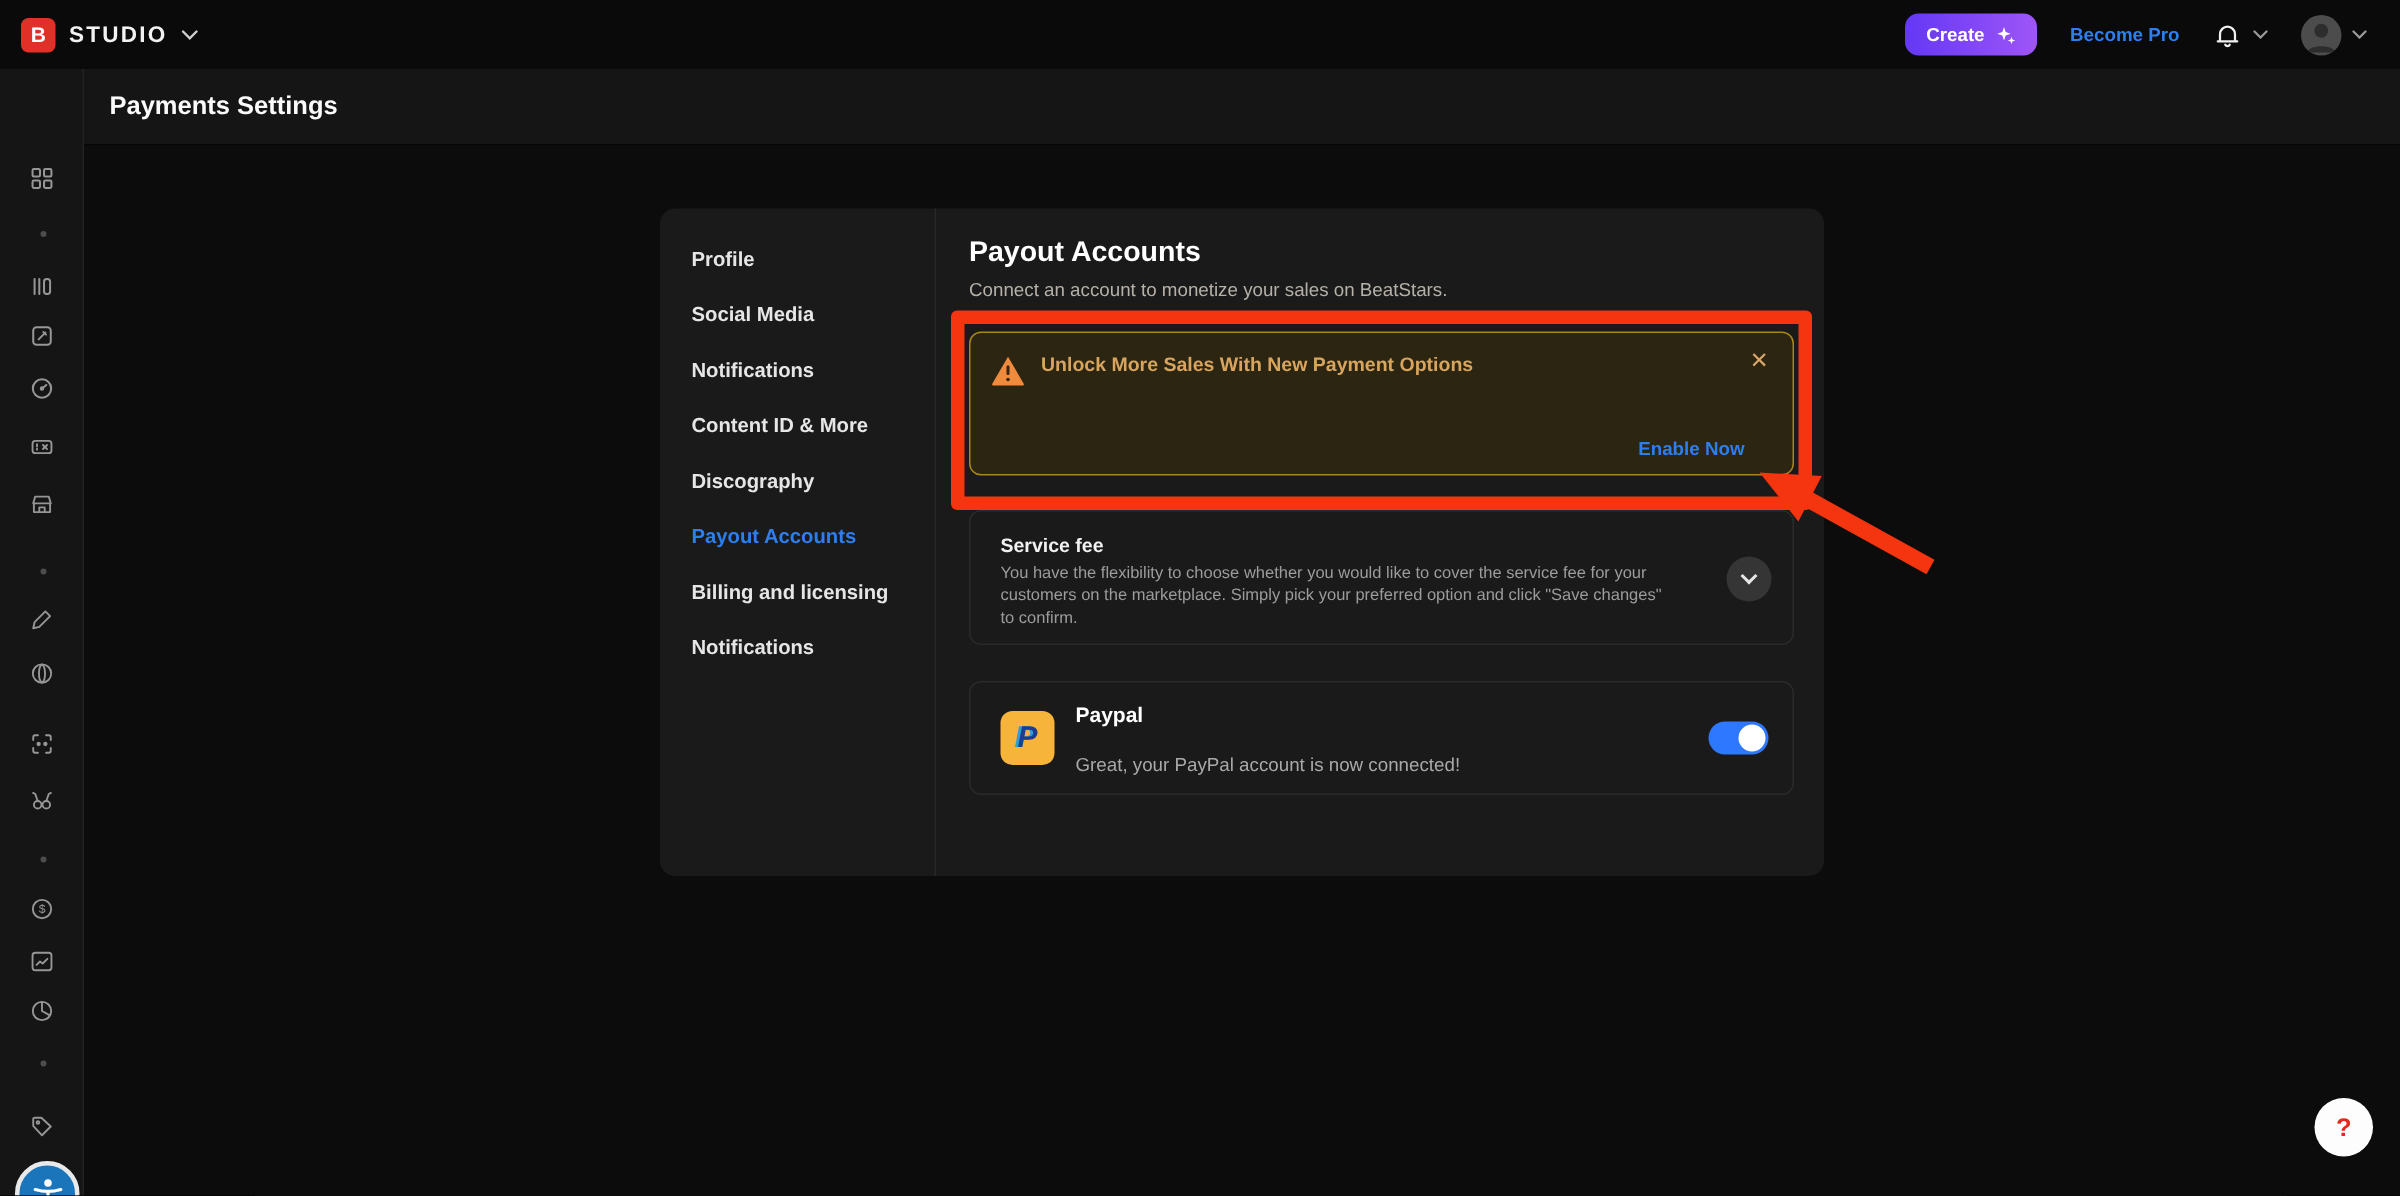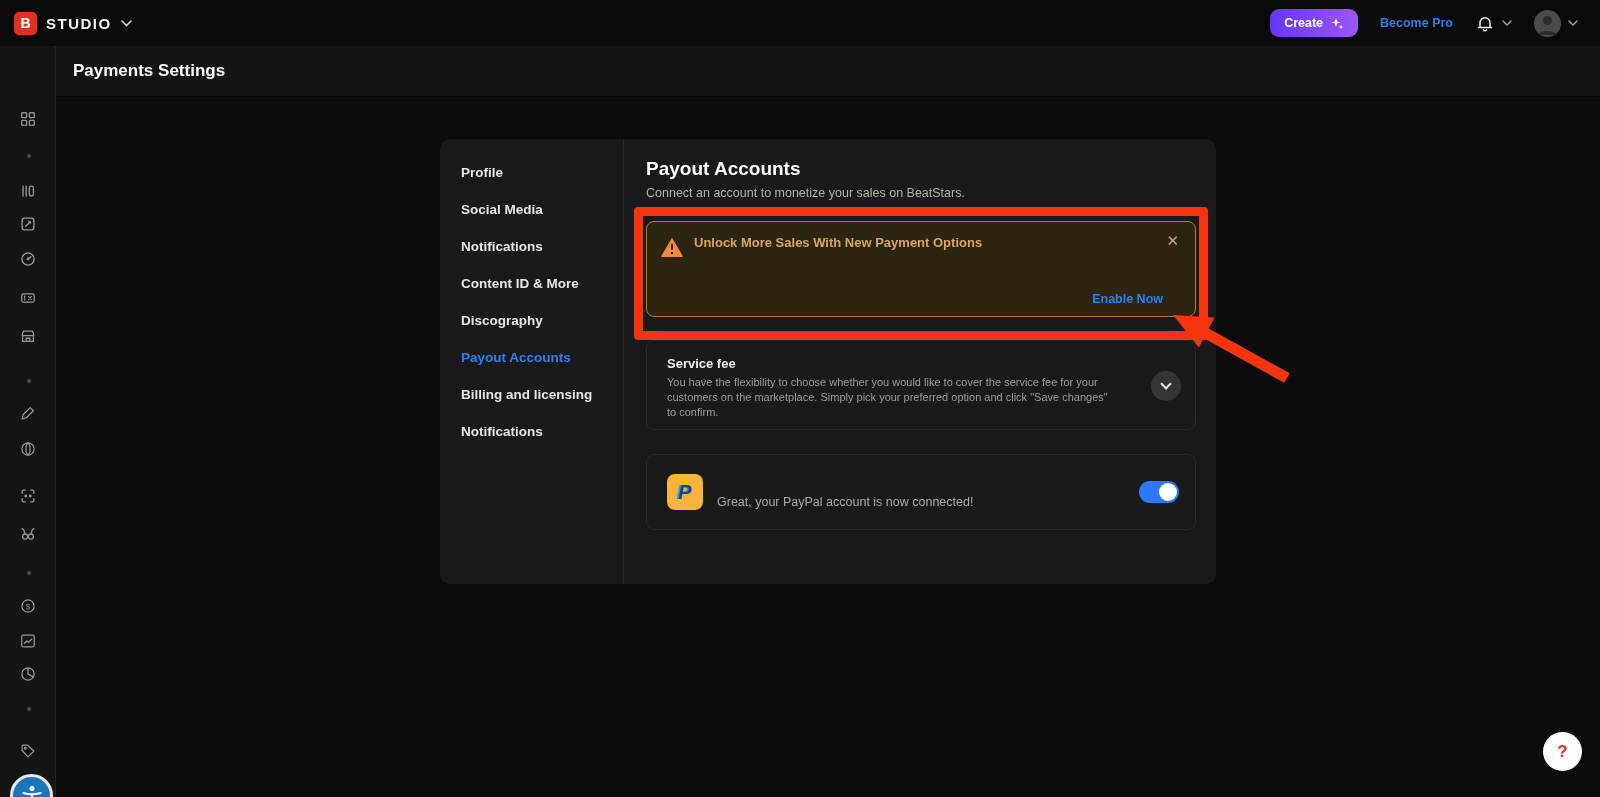--- a/index.html
+++ b/index.html
@@ -275,20 +275,21 @@
         <div class="svc-title">Service fee</div>
         <div class="svc-desc">You have the flexibility to choose whether you would like to cover the service fee for your customers on the marketplace. Simply pick your preferred option and click "Save changes" to confirm.</div>
         <button class="svc-toggle-btn">
           <span class="chev-down"></span>
         </button>
       </div>
 
       <div class="paypal">
         <div class="pp-logo">P</div>
         <div class="pp-texts">
+          <div class="pp-name">Paypal</div>
           <div class="pp-status">Great, your PayPal account is now connected!</div>
         </div>
         <div class="toggle">
           <span class="knob"></span>
         </div>
       </div>
     </div>
   </div>
 
   <div class="anno-rect"></div>

